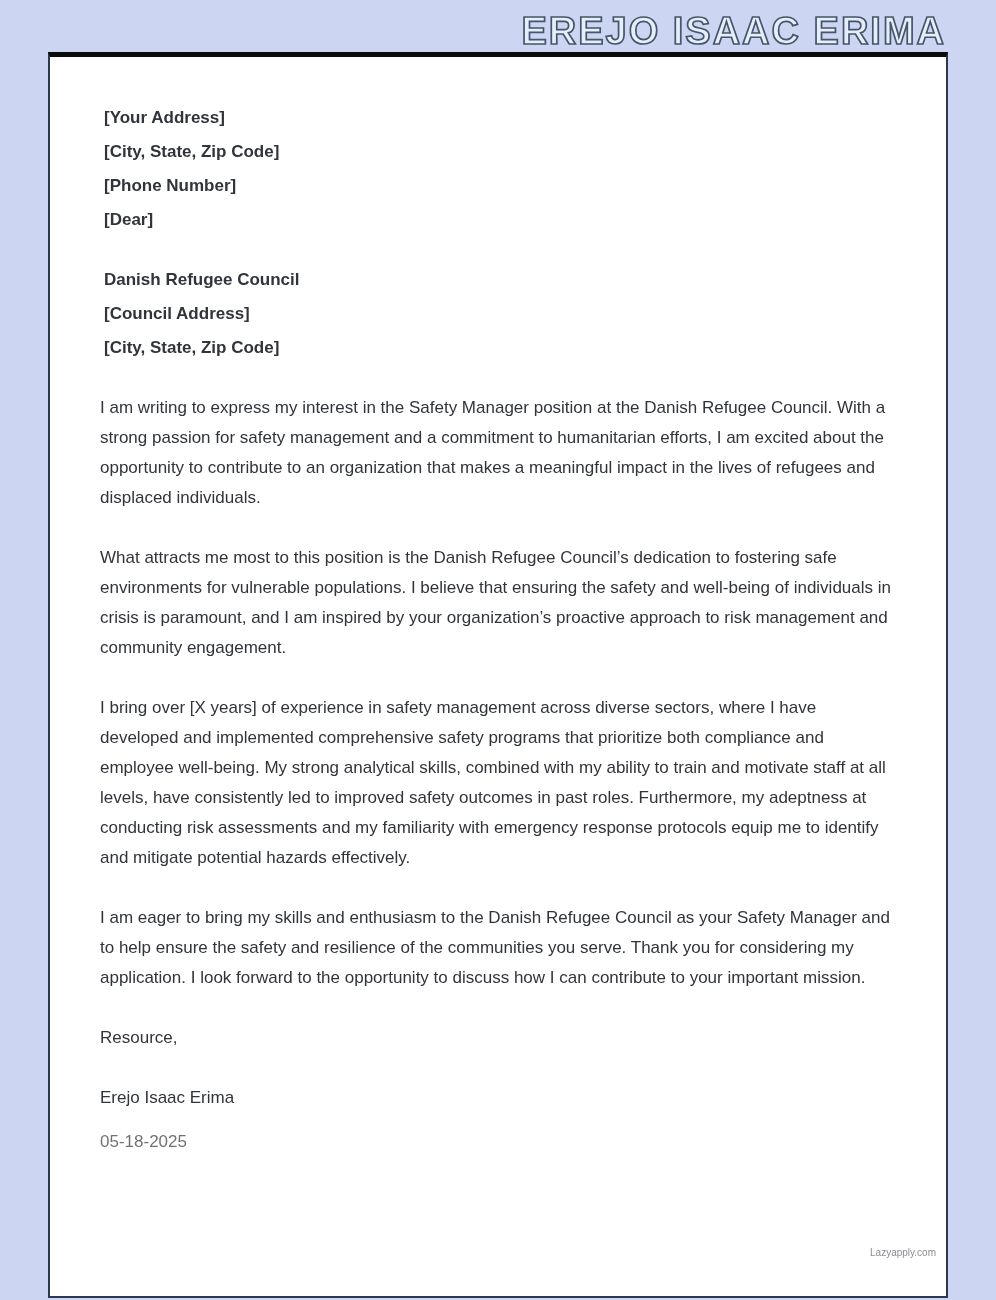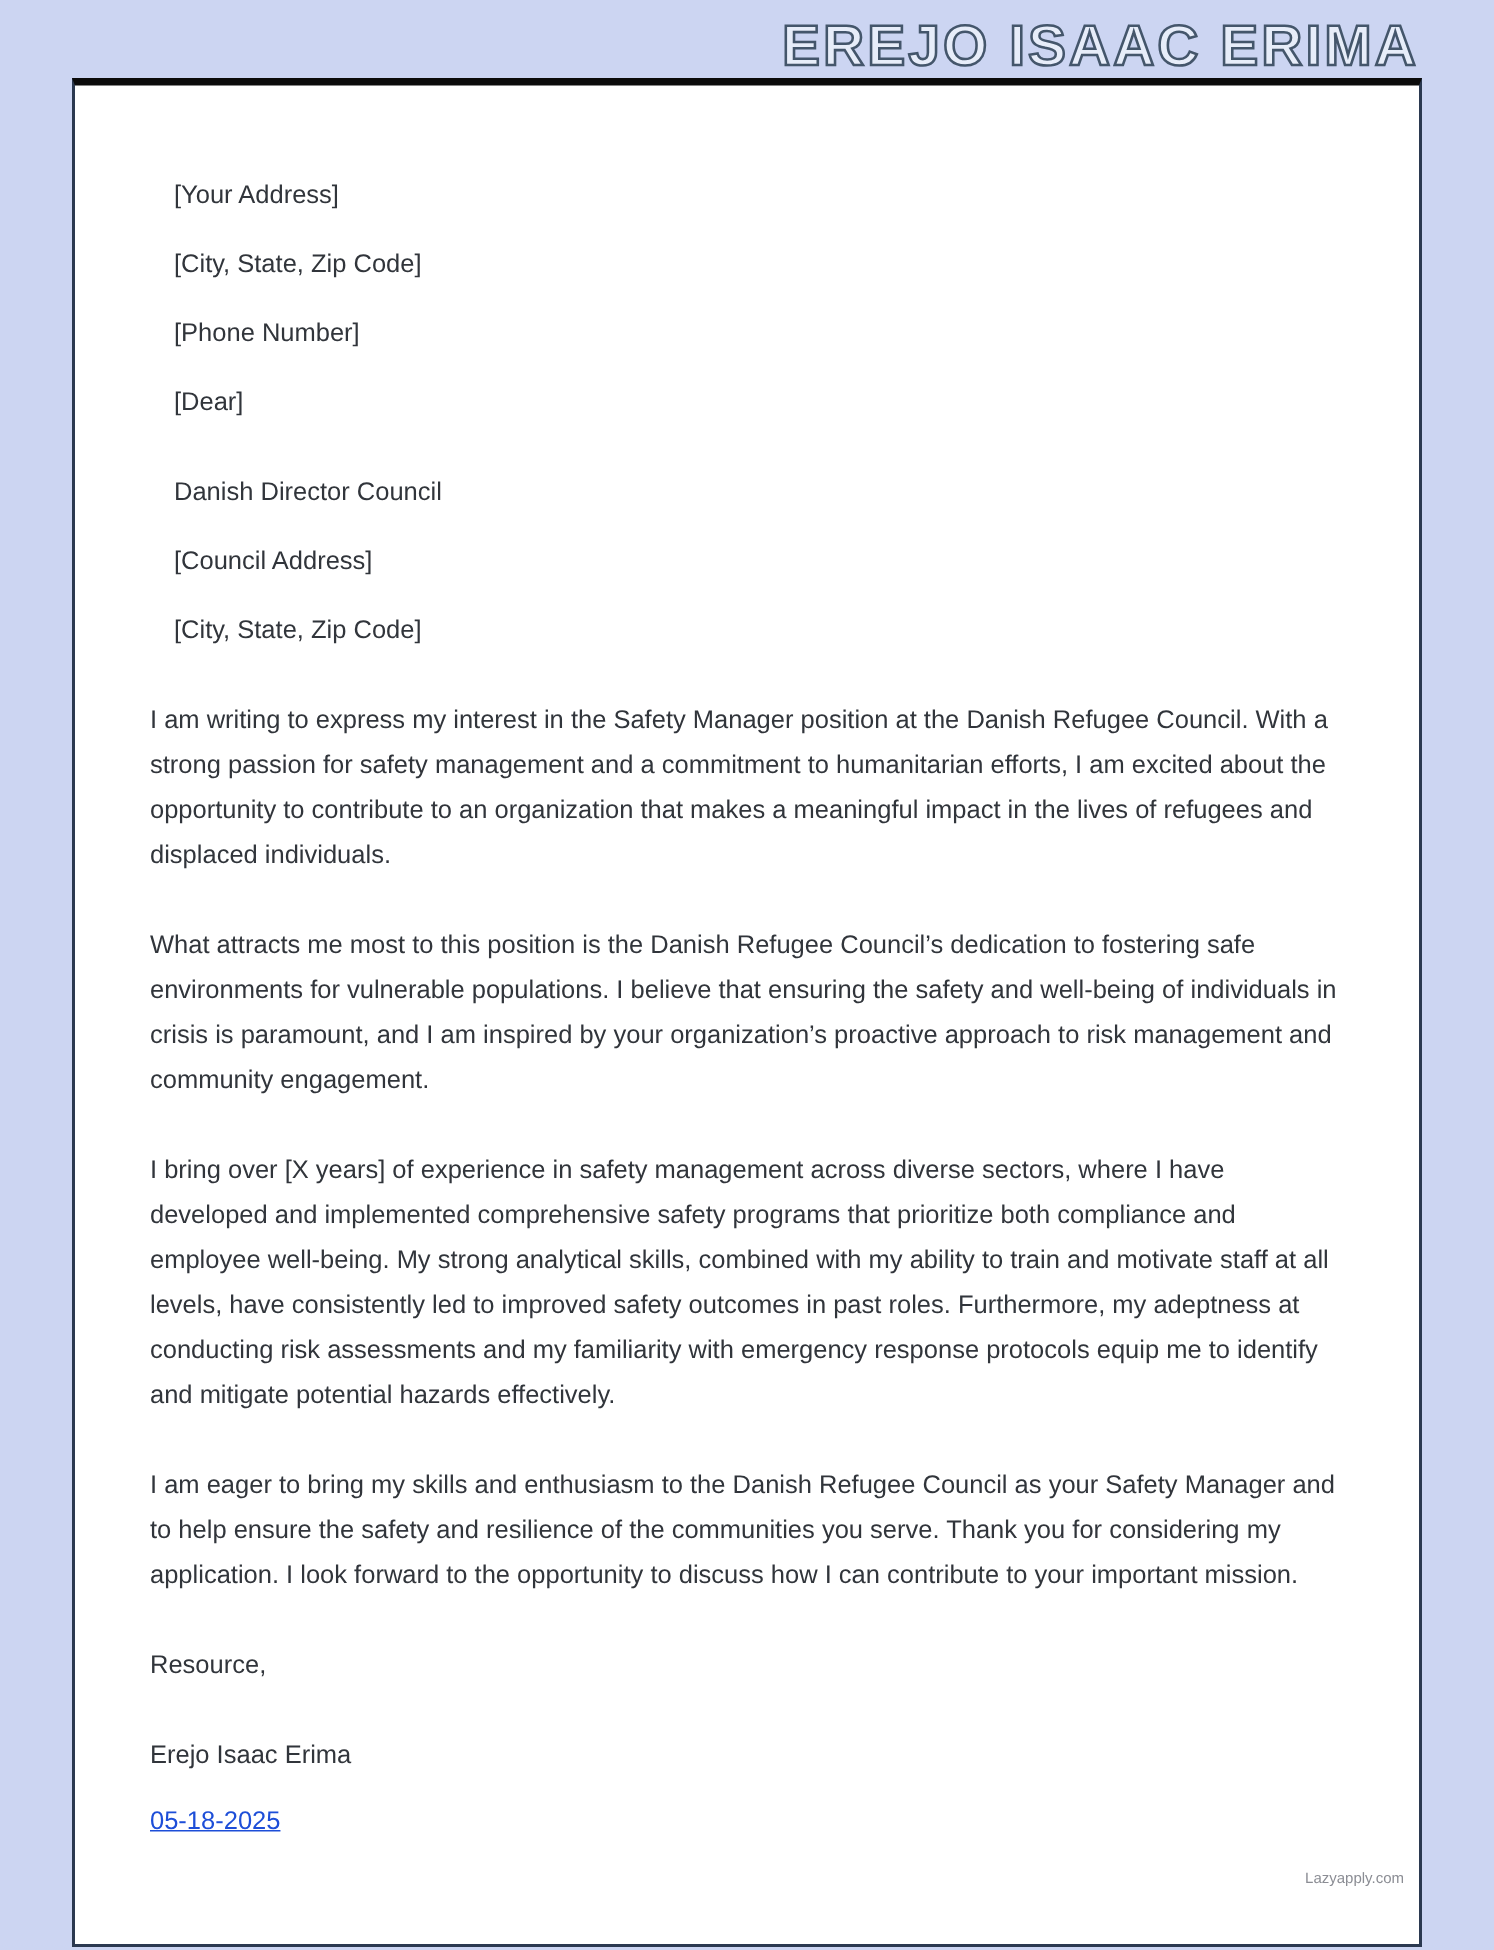--- a/index.html
+++ b/index.html
@@ -41,27 +41,26 @@
     overflow: hidden;
   }
   .letter {
     padding: 42px 50px 0 50px;
     font-size: 17px;
     line-height: 30px;
     color: #31353b;
   }
   .block { margin: 0; }
   .block + .block { margin-top: 30px; }
-  .line { margin: 16px; }
+  .line { margin: 4px; font-weight: bold; }
   .para { margin: 0; }
   .date-link {
     display: inline-block;
     margin-top: 14px;
-    color: #1d4ed8;
-    text-decoration: underline;
+    color: #737373;
     cursor: pointer;
   }
   .brand {
     position: absolute;
     right: 10px;
     bottom: 38px;
     font-size: 10px;
     color: #8b8d94;
   }
 </style>
@@ -74,21 +73,21 @@
   <div class="letter">
 
     <div class="block">
       <p class="line">[Your Address]</p>
       <p class="line">[City, State, Zip Code]</p>
       <p class="line">[Phone Number]</p>
       <p class="line">[Dear]</p>
     </div>
 
     <div class="block">
-      <p class="line">Danish Director Council</p>
+      <p class="line">Danish Refugee Council</p>
       <p class="line">[Council Address]</p>
       <p class="line">[City, State, Zip Code]</p>
     </div>
 
 
     <p class="block para">I am writing to express my interest in the Safety Manager position at the Danish Refugee Council. With a strong passion for safety management and a commitment to humanitarian efforts, I am excited about the opportunity to contribute to an organization that makes a meaningful impact in the lives of refugees and displaced individuals.</p>
     <p class="block para">What attracts me most to this position is the Danish Refugee Council’s dedication to fostering safe environments for vulnerable populations. I believe that ensuring the safety and well-being of individuals in crisis is paramount, and I am inspired by your organization’s proactive approach to risk management and community engagement.</p>
     <p class="block para">I bring over [X years] of experience in safety management across diverse sectors, where I have developed and implemented comprehensive safety programs that prioritize both compliance and employee well-being. My strong analytical skills, combined with my ability to train and motivate staff at all levels, have consistently led to improved safety outcomes in past roles. Furthermore, my adeptness at conducting risk assessments and my familiarity with emergency response protocols equip me to identify and mitigate potential hazards effectively.</p>
     <p class="block para">I am eager to bring my skills and enthusiasm to the Danish Refugee Council as your Safety Manager and to help ensure the safety and resilience of the communities you serve. Thank you for considering my application. I look forward to the opportunity to discuss how I can contribute to your important mission.</p>
 

